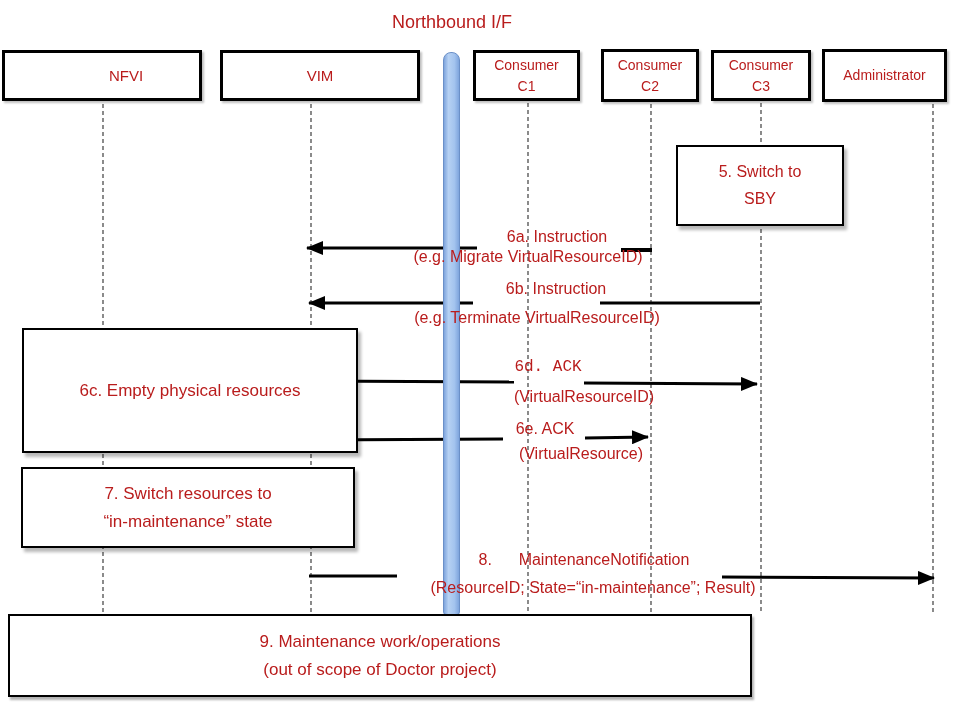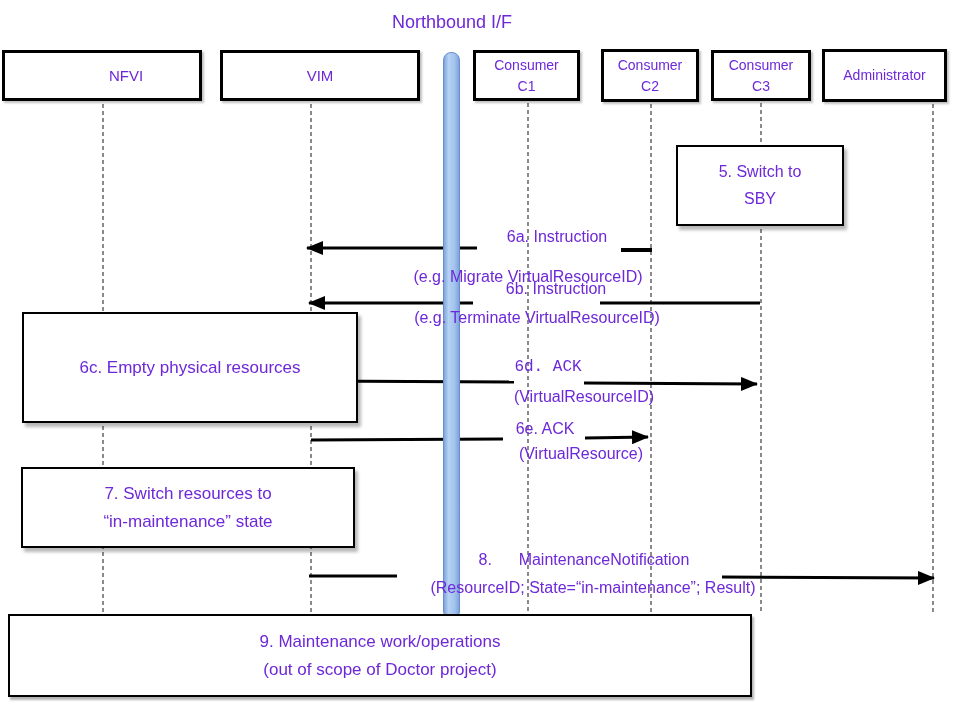--- a/index.html
+++ b/index.html
@@ -1,21 +1,21 @@
 <!DOCTYPE html>
 <html><head>
 <meta charset="utf-8">
 <style>
   html,body{margin:0;padding:0;background:#ffffff;}
   #stage{
     position:relative;
     width:954px;height:705px;
     background:#ffffff;
     font-family:"Liberation Sans", sans-serif;
-    color:#6d28d9;
+    color:#b91c1c;
     overflow:hidden;
   }
   svg.layer{position:absolute;left:0;top:0;z-index:1;}
   .bar{
     position:absolute;
     left:443px;top:52px;width:15px;height:561px;
     border:1px solid #6b90c8;
     border-radius:8px 8px 3px 3px;
     background:linear-gradient(90deg,#7fa5dd 0%,#b6d1f3 30%,#a3c3ee 70%,#7fa5dd 100%);
     z-index:2;
@@ -111,36 +111,36 @@
 
   <div class="box actor small" style="left:822px;top:49px;width:125px;height:53px;">
     <span>Administrator</span>
   </div>
 
   <div class="box note" style="left:676px;top:145px;width:168px;height:81px;font-size:16px;line-height:1.65;">
     <span>5. Switch to</span>
     <span>SBY</span>
   </div>
 
-  <div class="box note" style="left:22px;top:312px;width:336px;height:111px;font-size:17px;">
+  <div class="box note" style="left:22px;top:328px;width:336px;height:125px;font-size:17px;">
     <span>6c. Empty physical resources</span>
   </div>
 
   <div class="box note" style="left:21px;top:467px;width:334px;height:81px;font-size:17px;line-height:1.6;">
     <span>7. Switch resources to</span>
     <span>“in-maintenance” state</span>
   </div>
 
   <div class="box" style="left:8px;top:614px;width:744px;height:83px;font-size:17px;line-height:1.6;box-shadow:2px 3px 2px rgba(0,0,0,0.3);">
     <span>9. Maintenance work/operations</span>
     <span>(out of scope of Doctor project)</span>
   </div>
 
   <div class="lbl" style="left:557px;top:227px;">6a. Instruction</div>
-  <div class="lbl" style="left:528px;top:267px;">(e.g. Migrate VirtualResourceID)</div>
+  <div class="lbl" style="left:528px;top:247px;">(e.g. Migrate VirtualResourceID)</div>
 
   <div class="lbl" style="left:556px;top:279px;">6b. Instruction</div>
   <div class="lbl" style="left:537px;top:308px;">(e.g. Terminate VirtualResourceID)</div>
 
   <div class="lbl" style="left:548px;top:358px;font-family:Liberation Mono, monospace;">6d. ACK</div>
   <div class="lbl" style="left:584px;top:387px;">(VirtualResourceID)</div>
 
   <div class="lbl" style="left:545px;top:419px;">6e. ACK</div>
   <div class="lbl" style="left:581px;top:444px;">(VirtualResource)</div>
 

